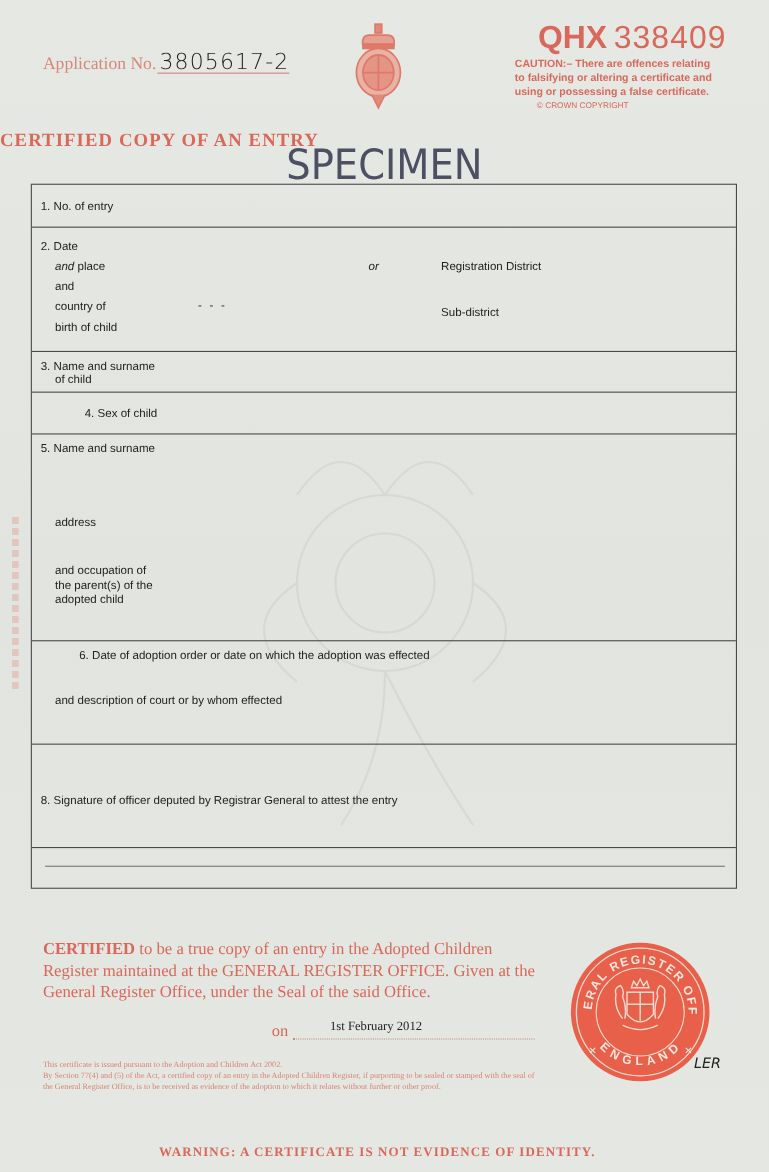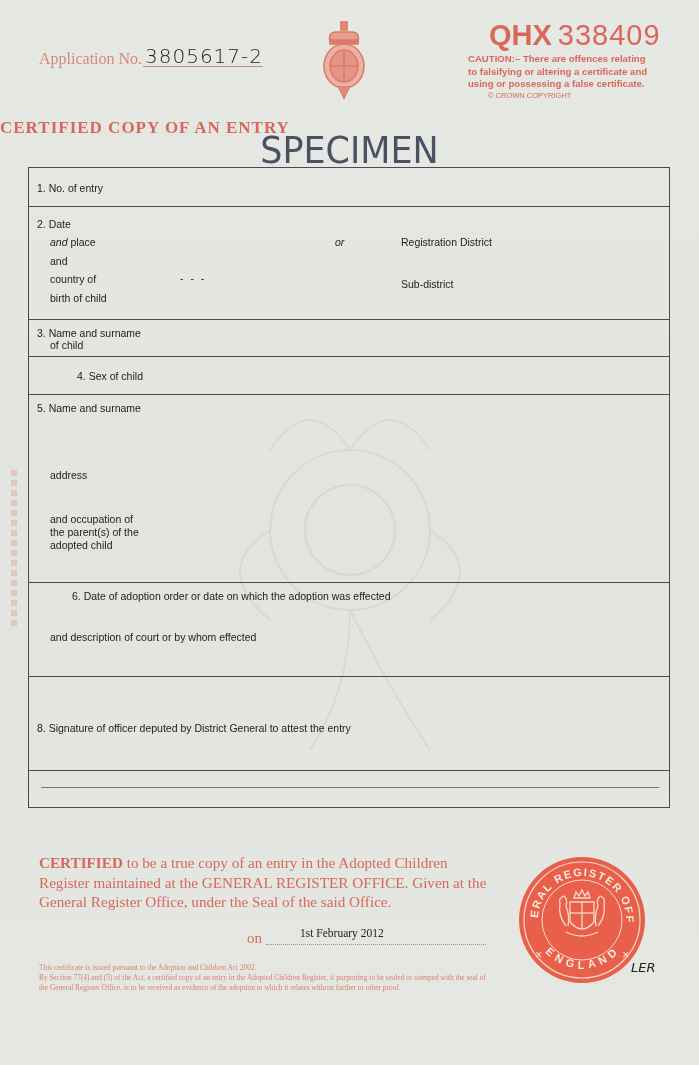--- a/index.html
+++ b/index.html
@@ -157,21 +157,21 @@
         <span>6.</span>
         <span>Date of adoption order or date on which the adoption was effected</span>
       </span>
       <span class="lbl" style="left:21px; top:49px;">and description of court or by whom effected</span>
     </div>
 
 
     <div class="row" style="top:546px; height:56px;">
       <span class="lbl" style="left:8px; top:8px;">
         <span>8.</span>
-        <span>Signature of officer deputed by District General to attest the entry</span>
+        <span>Signature of officer deputed by Registrar General to attest the entry</span>
       </span>
     </div>
 
     <div class="abs" style="left:12px; top:619px; width:618px; border-bottom:1px solid #777;"></div>
   </div>
 
   <div class="abs margin-text" style="background: repeating-linear-gradient(180deg, #e0a89e 0 6px, transparent 6px 10px); opacity:0.5;"></div>
 
   <div class="abs certified">
     <b>CERTIFIED</b><span> to be a true copy of an entry in the Adopted Children Register maintained at the GENERAL REGISTER OFFICE. Given at the General Register Office, under the Seal of the said Office.</span>
@@ -206,13 +206,14 @@
       <path d="M52 46 L76 46 L76 66 Q64 80 52 66 Z"></path>
       <line x1="64" y1="46" x2="64" y2="72"></line>
       <line x1="52" y1="57" x2="76" y2="57"></line>
       <path d="M48 70 Q40 60 42 48 Q40 42 46 40 Q50 44 48 50 Q52 60 50 70"></path>
       <path d="M80 70 Q88 60 86 48 Q88 42 82 40 Q78 44 80 50 Q76 60 78 70"></path>
       <path d="M48 76 Q64 84 80 76"></path>
     </g>
   </svg>
   <div class="abs initials">LER</div>
 
+  <div class="abs warning">WARNING: A CERTIFICATE IS NOT EVIDENCE OF IDENTITY.</div>
 </div>
 
 </body></html>

